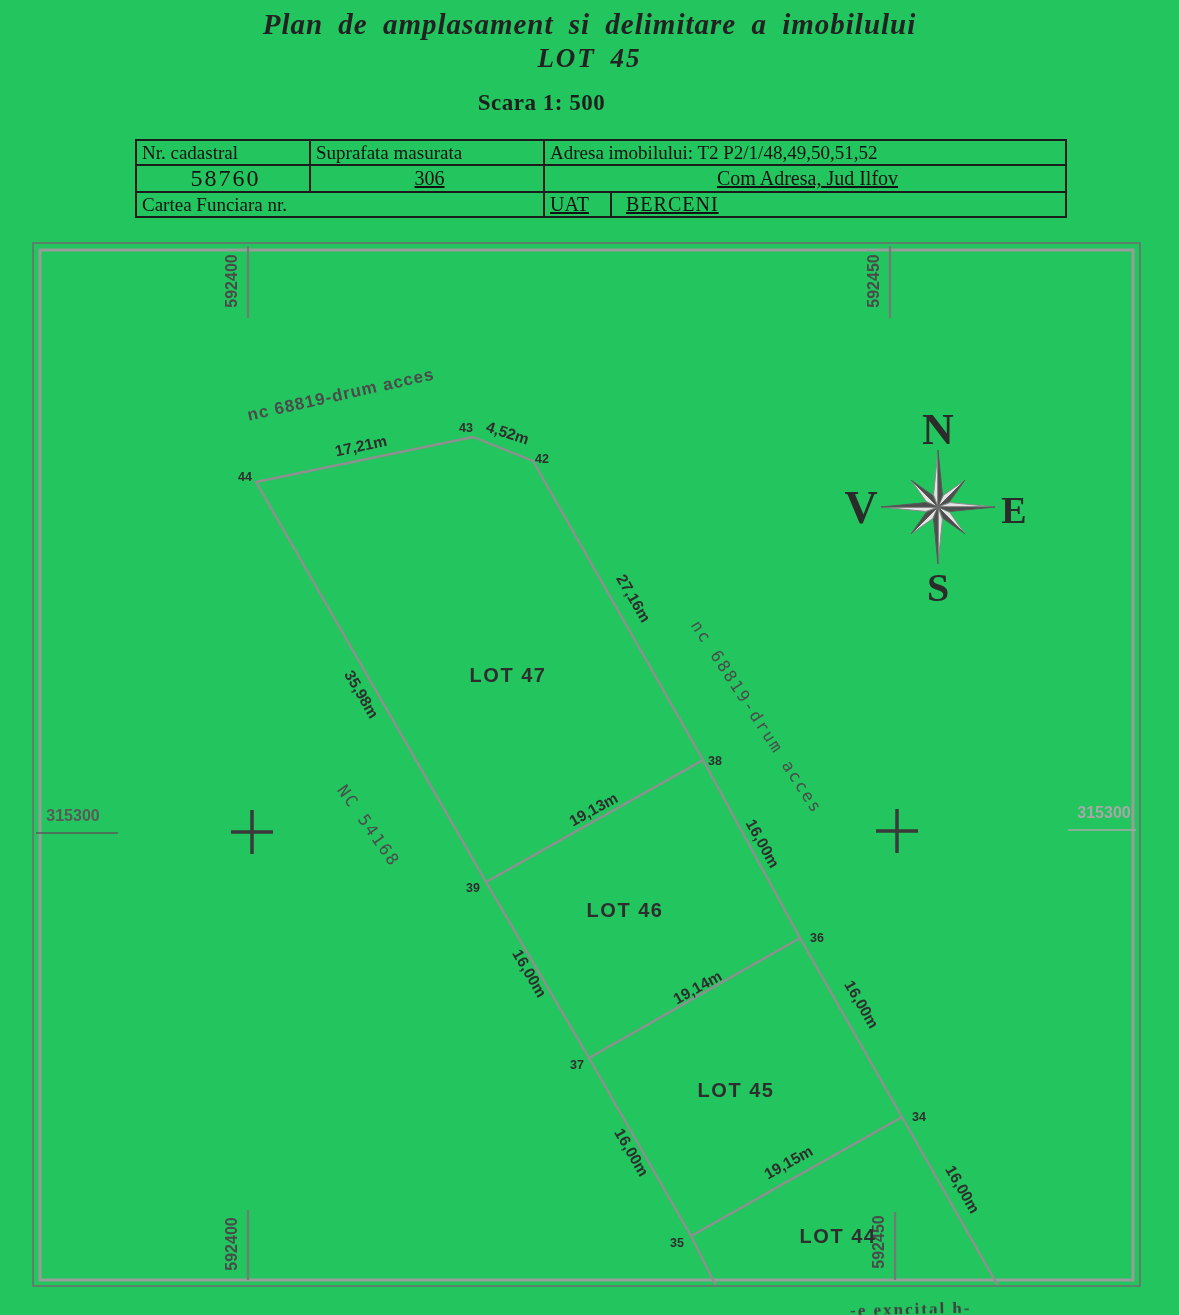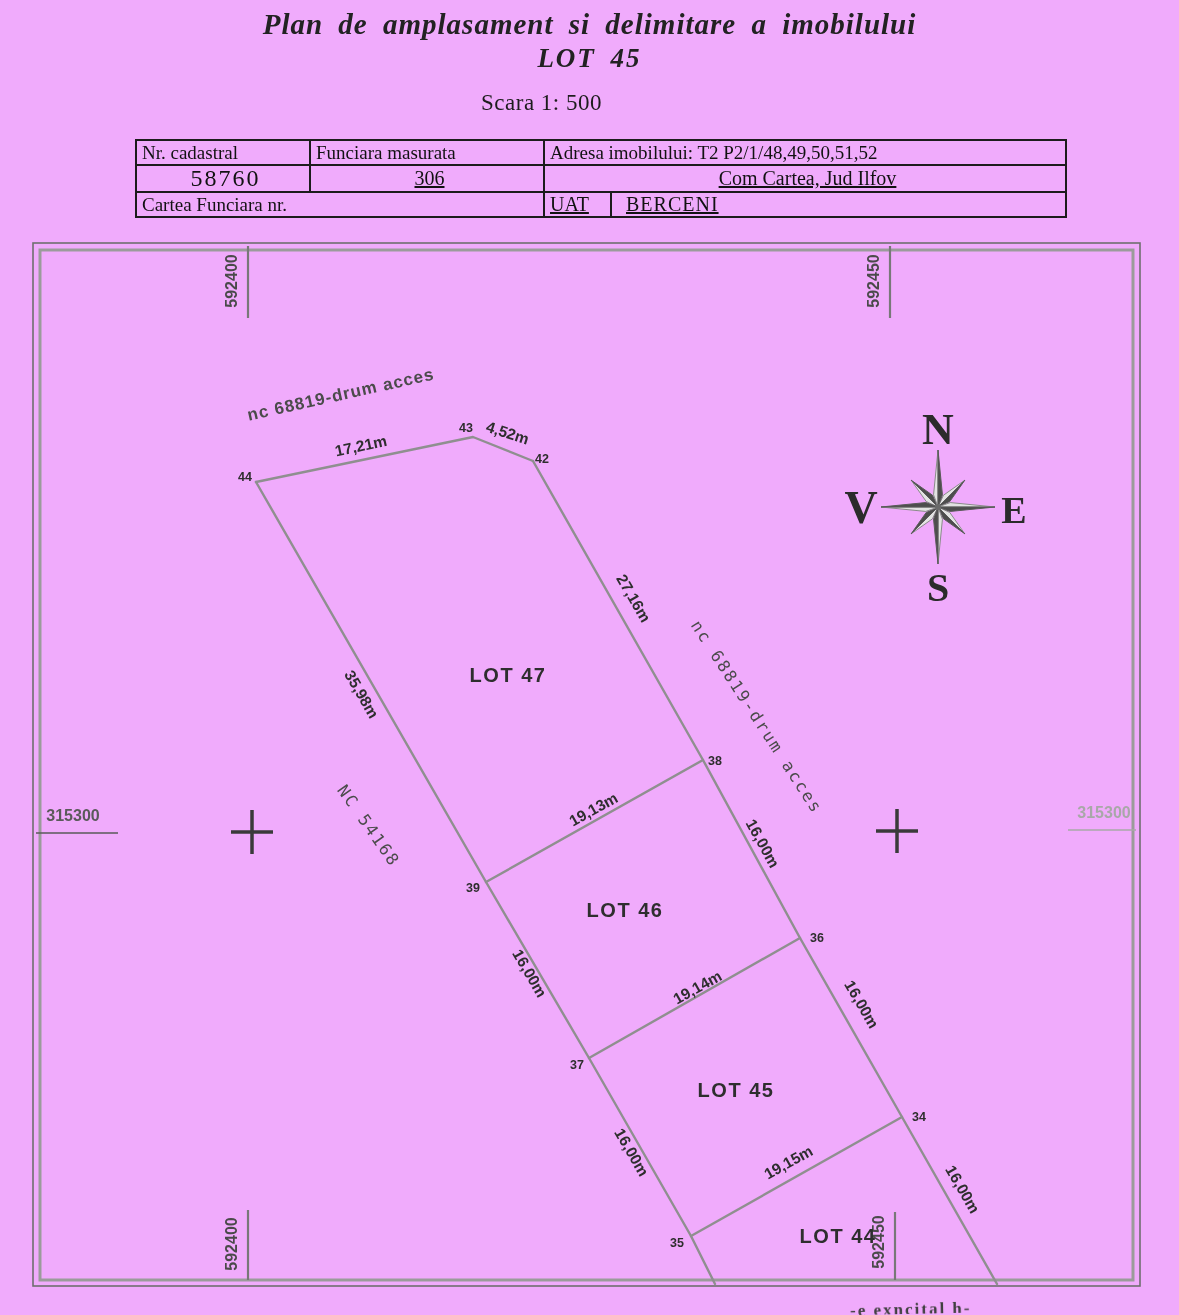--- a/index.html
+++ b/index.html
@@ -1,30 +1,30 @@
 <!DOCTYPE html>
 <html><head>
 <meta charset="utf-8">
 <style>
   html,body{margin:0;padding:0;background:#ffffff;}
   .page{
-    position:relative;width:1179px;height:1315px;background:#f0abfc;
+    position:relative;width:1179px;height:1315px;background:#22c55e;
     font-family:"Liberation Serif", serif;color:#1b1b1b;overflow:hidden;
   }
   .title-line1{
     position:absolute;top:8px;left:0;width:1179px;text-align:center;
     font-style:italic;font-weight:bold;font-size:29px;letter-spacing:1px;word-spacing:7px;color:#222;
   }
   .title-line2{
     position:absolute;top:43px;left:0;width:1179px;text-align:center;
     font-style:italic;font-weight:bold;font-size:27px;letter-spacing:2px;word-spacing:6px;color:#222;
   }
   .scale-text{
     position:absolute;top:90px;left:0;width:1083px;text-align:center;
-    font-weight:normal;font-size:23px;color:#1d1d1d;letter-spacing:0.5px;
+    font-weight:bold;font-size:23px;color:#1d1d1d;letter-spacing:0.5px;
   }
   table.info{
     position:absolute;left:135px;top:139px;width:930px;
     border-collapse:collapse;table-layout:fixed;
     font-family:"Liberation Serif", serif;font-size:19px;color:#121212;
   }
   table.info td{
     border:2px solid #1c1c1c;padding:0 0 0 5px;height:23px;
     white-space:nowrap;overflow:hidden;vertical-align:middle;line-height:1.05;
   }
@@ -50,27 +50,27 @@
   <table class="info">
     <colgroup>
       <col style="width:174px">
         <col style="width:234px">
         <col style="width:67px">
         <col style="width:455px">
     </colgroup>
     <tbody>
         <tr>
       <td>Nr. cadastral</td>
-      <td>Funciara masurata</td>
+      <td>Suprafata masurata</td>
       <td colspan="2">Adresa imobilului: T2 P2/1/48,49,50,51,52</td>
     </tr>
     <tr>
       <td class="c-center big-val">58760</td>
       <td class="c-center mid-val">306</td>
-      <td colspan="2" class="c-center mid-val">Com Cartea, Jud Ilfov</td>
+      <td colspan="2" class="c-center mid-val">Com Adresa, Jud Ilfov</td>
     </tr>
     <tr>
       <td colspan="2">Cartea Funciara nr.</td>
       <td class="mid-val">UAT</td>
       <td class="mid-val" style="padding-left:14px;letter-spacing:1px;">BERCENI</td>
     </tr>
   </tbody>
     </table>
 
   <svg class="plan" id="plan-svg" width="1179" height="1315" viewBox="0 0 1179 1315">

